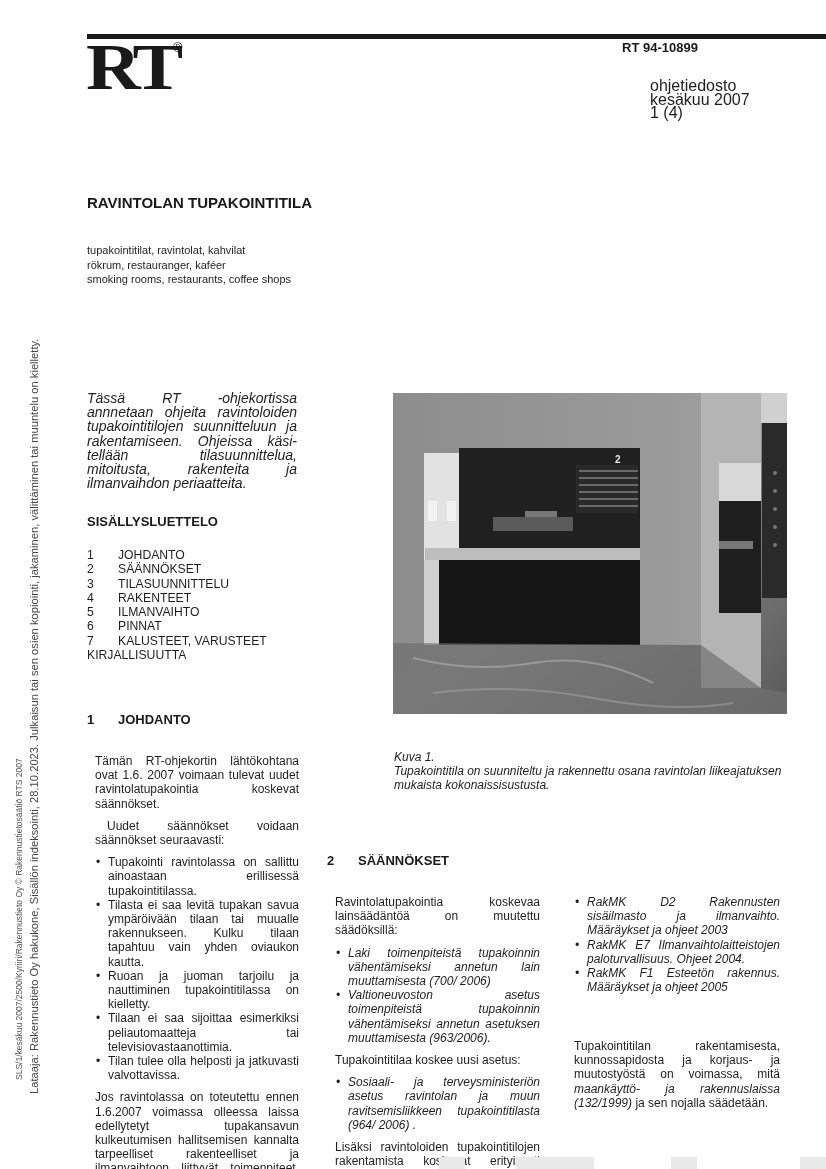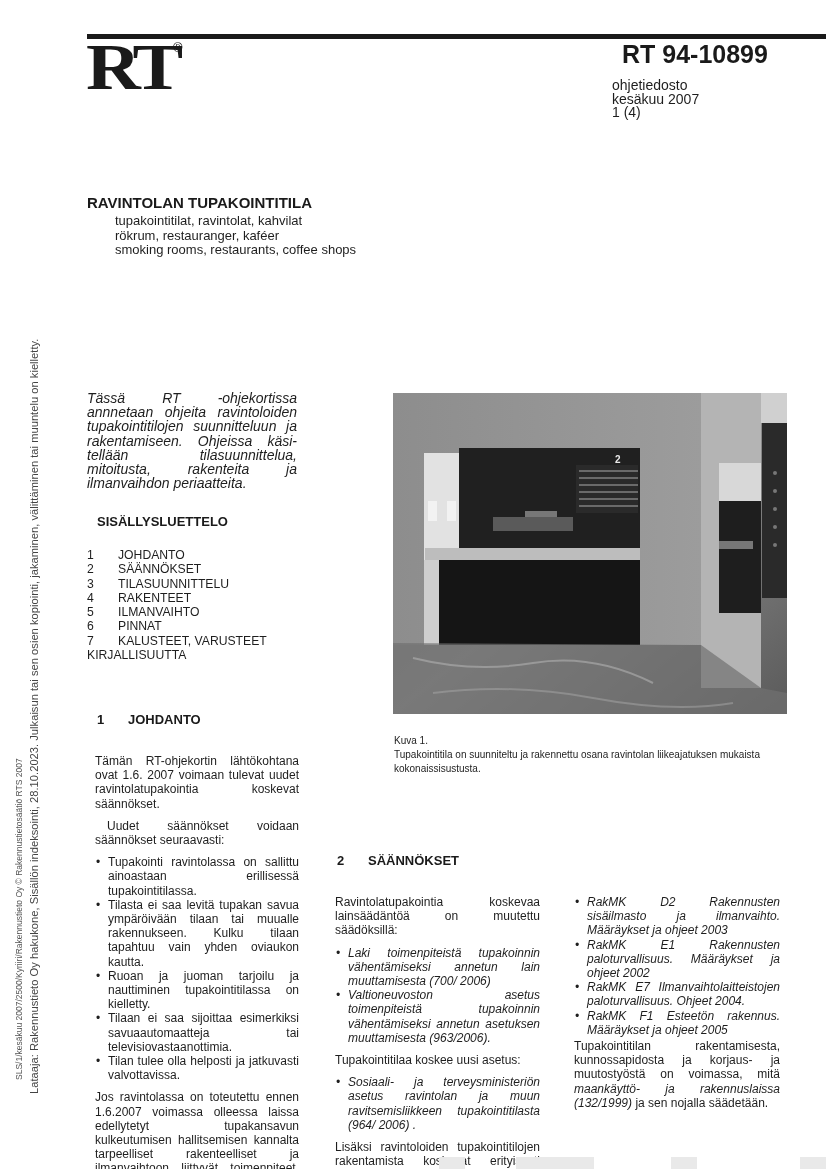--- a/index.html
+++ b/index.html
@@ -8,49 +8,49 @@
       font-family: "Liberation Sans", sans-serif; color: #1e1e1e;
     }
     .abs { position: absolute; }
     .topbar { left: 87px; top: 34px; width: 739px; height: 5px; background: #1a1a1a; }
     .logo {
       left: 86px; top: 34px; font-family: "Liberation Serif", serif; font-weight: bold;
       font-size: 66px; letter-spacing: -5px; line-height: 1; color: #1a1a1a;
       transform: scaleX(1.15); transform-origin: left top;
     }
     .logo-reg { left: 173px; top: 40px; font-size: 13px; font-family: "Liberation Sans", sans-serif; color: #1a1a1a; }
-    .docnum { left: 622px; top: 40px; font-size: 25px; font-weight: bold; color: #1a1a1a; }
-    .meta { left: 612px; top: 79px; font-size: 14px; line-height: 13.5px; color: #1e1e1e; }
+    .docnum { left: 622px; top: 40px; font-size: 13px; font-weight: bold; color: #1a1a1a; }
+    .meta { left: 650px; top: 79px; font-size: 16px; line-height: 13.5px; color: #1e1e1e; }
     .meta div { white-space: nowrap; }
     .title { left: 87px; top: 194px; font-size: 15px; font-weight: bold; color: #1a1a1a; white-space: nowrap; }
-    .keywords { left: 87px; top: 214px; font-size: 13px; line-height: 14.5px; margin-left: 28px; }
+    .keywords { left: 87px; top: 243px; font-size: 11px; line-height: 14.5px; }
     .keywords div { white-space: nowrap; }
     .intro {
       left: 87px; top: 391px; width: 210px; font-size: 14px; line-height: 14.2px;
       font-style: italic; text-align: justify;
     }
-    .sec-h { font-size: 13px; font-weight: bold; color: #1a1a1a; white-space: nowrap; margin-left: 10px; }
+    .sec-h { font-size: 13px; font-weight: bold; color: #1a1a1a; white-space: nowrap; }
     .sec-h .num { display: inline-block; width: 31px; }
     .toc-h { left: 87px; top: 514px; }
     .toc { left: 87px; top: 548px; font-size: 12.2px; line-height: 14.3px; }
     .toc .row { white-space: nowrap; }
     .toc .n { display: inline-block; width: 31px; }
     .col-text { font-size: 12px; line-height: 14.2px; text-align: justify; hyphens: manual; }
     .col-text p { margin: 8px; }
     .col-text ul { margin: 8px; padding: 0; list-style: none; }
     .col-text li { position: relative; padding-left: 13px; }
     .col-text li::before { content: "\2022"; position: absolute; left: 1px; top: 0; }
     .indent { text-indent: 12px; }
     .it { font-style: italic; }
     .johdanto-h { left: 87px; top: 712px; }
     .johdanto { left: 87px; top: 746px; width: 220px; }
     .photo {
       left: 393px; top: 393px; width: 394px; height: 321px; overflow: hidden; background: #8a8a8a;
     }
-    .caption { left: 394px; top: 734px; font-size: 10px; line-height: 14.2px; width: 420px; }
+    .caption { left: 394px; top: 750px; font-size: 12px; line-height: 14.2px; font-style: italic; width: 420px; }
     .saan-h { left: 327px; top: 853px; }
     .saan1 { left: 327px; top: 887px; width: 221px; }
     .saan2 { left: 566px; top: 887px; width: 222px; }
     .saan3 { left: 566px; top: 1031px; width: 222px; }
     .side1 {
       left: 14px; top: 1080px; font-size: 8.5px; color: #555; white-space: nowrap;
       transform: rotate(-90deg); transform-origin: left top;
     }
     .side2 {
       left: 28px; top: 1094px; font-size: 11.2px; color: #444; white-space: nowrap;
@@ -93,21 +93,21 @@
 </div>
 
 <div class="abs sec-h johdanto-h"><span class="num">1</span><span>JOHDANTO</span></div>
 <div class="abs col-text johdanto">
   <p>Tämän RT-ohjekortin lähtökohtana ovat 1.6. 2007 voimaan tulevat uudet ravinto­latupakointia koskevat säännökset.</p>
   <p class="indent">Uudet säännökset voidaan säännökset seuraavasti:</p>
   <ul>
     <li>Tupakointi ravintolassa on sallittu aino­astaan erillisessä tupakointitilassa.</li>
     <li>Tilasta ei saa levitä tupakan savua ym­päröivään tilaan tai muualle rakennuk­seen. Kulku tilaan tapahtuu vain yhden oviaukon kautta.</li>
     <li>Ruoan ja juoman tarjoilu ja nauttimi­nen tupakointitilassa on kielletty.</li>
-    <li>Tilaan ei saa sijoittaa esimerkiksi savua­automaatteja tai televisiovastaanotti­mia.</li>
+    <li>Tilaan ei saa sijoittaa esimerkiksi peli­automaatteja tai televisiovastaanotti­mia.</li>
     <li>Tilan tulee olla helposti ja jatkuvasti valvottavissa.</li>
   </ul>
   <p>Jos ravintolassa on toteutettu ennen 1.6.2007 voimassa olleessa laissa edel­lytetyt tupakansavun kulkeutumisen hal­litsemisen kannalta tarpeelliset raken­teelliset ja ilmanvaihtoon liittyvät toimen­piteet, ravintolalle voidaan laissa täs­mennetyin edellytyksin myöntää kahden vuoden siirtymäaika.</p>
 </div>
 
 <div class="abs photo">
   <svg width="394" height="321" viewBox="0 0 394 321" xmlns="http://www.w3.org/2000/svg">
     <defs>
       <linearGradient id="floor" x1="0" y1="0" x2="1" y2="1">
         <stop offset="0" stop-color="#6e6e6e"></stop>
@@ -169,21 +169,20 @@
   </ul>
   <p>Tupakointitilaa koskee uusi asetus:</p>
   <ul>
     <li class="it">Sosiaali- ja terveysministeriön asetus ravintolan ja muun ravitsemisliikkeen tupakointitilasta (964/ 2006) .</li>
   </ul>
   <p>Lisäksi ravintoloiden tupakointitilojen ra­kentamista koskevat erityisesti seuraa­vat asetukset Suomen rakentamismää­räyskokoelmassa:</p>
 </div>
 <div class="abs col-text saan2">
   <ul>
     <li class="it">RakMK D2 Rakennusten sisäilmasto ja ilmanvaihto. Määräykset ja ohjeet 2003</li>
-    <li class="it">RakMK E1 Rakennusten paloturvalli­suus.  Määräykset ja ohjeet 2002</li>
     <li class="it">RakMK E7 Ilmanvaihtolaitteistojen pa­loturvallisuus. Ohjeet 2004.</li>
     <li class="it">RakMK F1 Esteetön rakennus. Mää­räykset ja ohjeet 2005</li>
   </ul>
 </div>
 <div class="abs col-text saan3">
   <p><span>Tupakointitilan rakentamisesta, kunnos­sapidosta ja korjaus- ja muutostyöstä on voimassa, mitä </span><span class="it">maankäyttö- ja raken­nuslaissa (132/1999)</span><span> ja sen nojalla sää­detään.</span></p>
 </div>
 
 <div class="abs side1">SLS/1/kesäkuu 2007/2500/Kyriiri/Rakennustieto Oy   © Rakennustietosäätiö RTS 2007</div>
 <div class="abs side2">Lataaja: Rakennustieto Oy hakukone, Sisällön indeksointi, 28.10.2023. Julkaisun tai sen osien kopiointi, jakaminen, välittäminen tai muuntelu on kielletty.</div>

